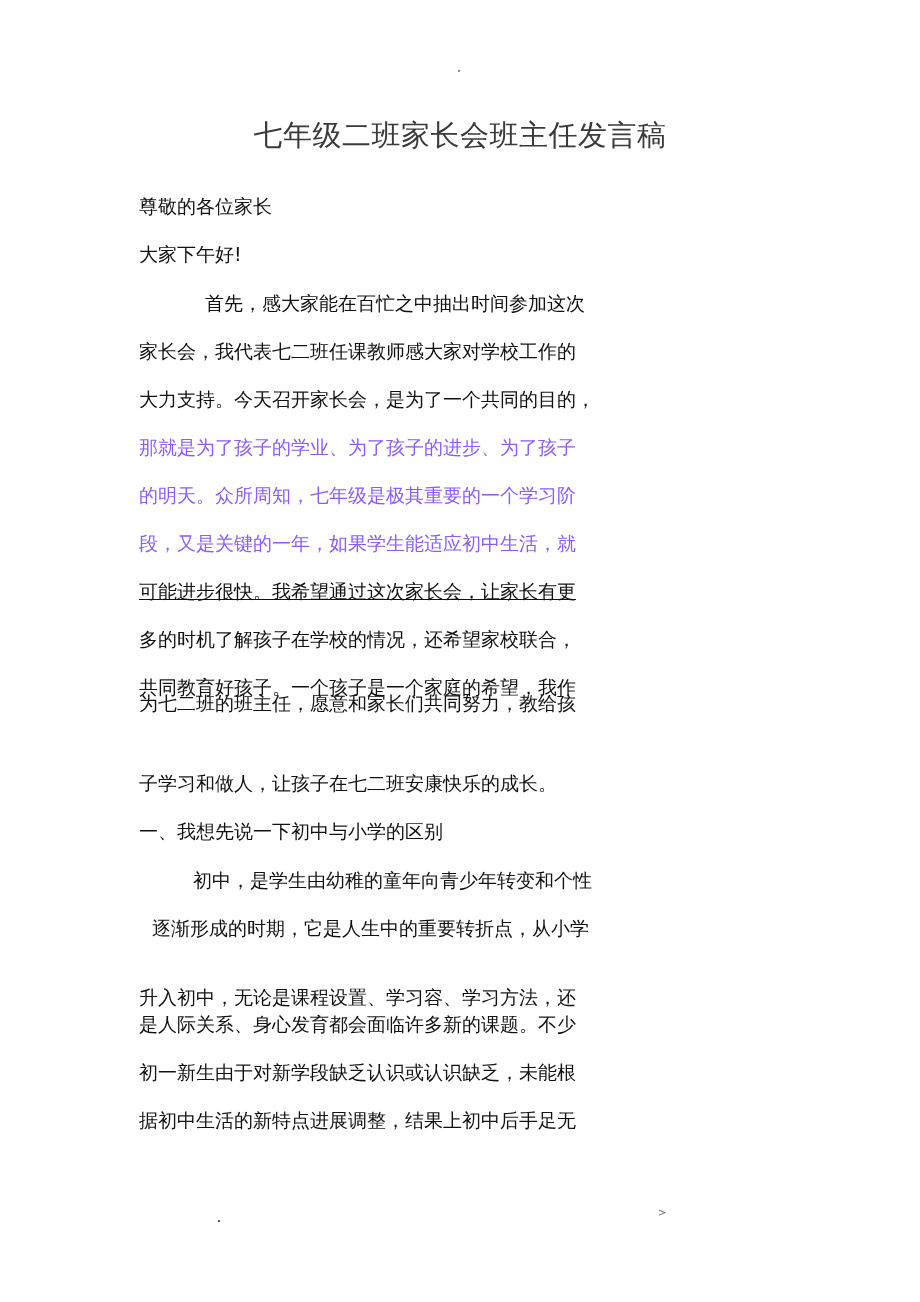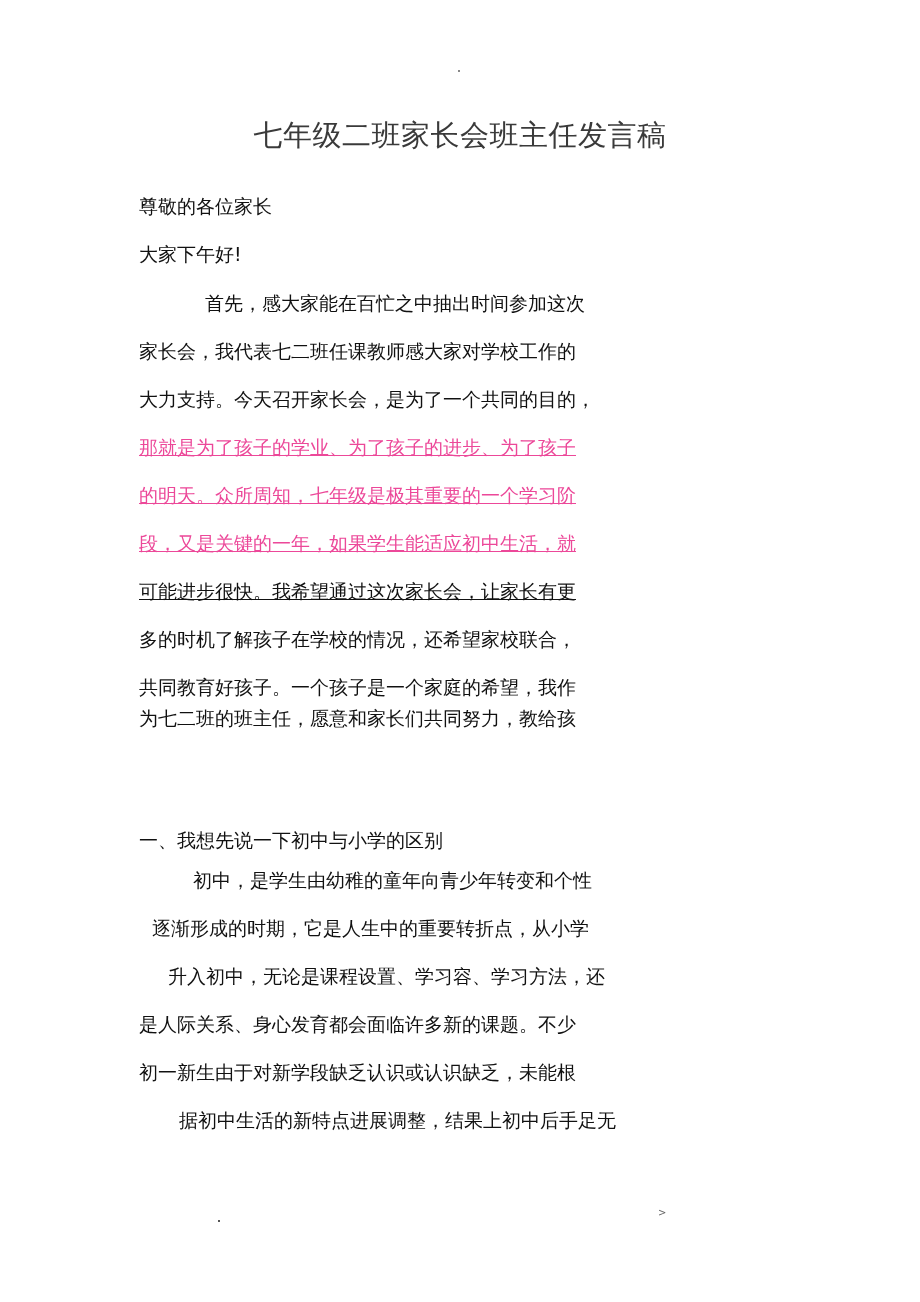--- a/index.html
+++ b/index.html
@@ -44,21 +44,21 @@
       white-space: nowrap;
     }
     .line {
       position: absolute;
       left: 139px;
       font-size: 19px;
       line-height: 48px;
       white-space: nowrap;
       color: #111;
     }
-    .gray { color: #ec4899; text-decoration: underline; }
+    .gray { color: #8b5cf6; }
     .footer-dot {
       position: absolute;
       left: 218px;
       top: 1220px;
       width: 2px;
       height: 2px;
       background: #555;
     }
     .footer-mark {
       position: absolute;
@@ -82,26 +82,27 @@
 
   <div class="line" style="top:279px; left:205px;text-align:center;">首先，感大家能在百忙之中抽出时间参加这次</div>
   <div class="line" style="top:327px;">家长会，我代表七二班任课教师感大家对学校工作的</div>
   <div class="line" style="top:375px;">大力支持。今天召开家长会，是为了一个共同的目的，</div>
   <div class="line gray" style="top:423px;">那就是为了孩子的学业、为了孩子的进步、为了孩子</div>
   <div class="line gray" style="top:471px;">的明天。众所周知，七年级是极其重要的一个学习阶</div>
   <div class="line gray" style="top:519px;">段，又是关键的一年，如果学生能适应初中生活，就</div>
   <div class="line" style="top:567px;text-decoration:underline;">可能进步很快。我希望通过这次家长会，让家长有更</div>
   <div class="line" style="top:615px;">多的时机了解孩子在学校的情况，还希望家校联合，</div>
   <div class="line" style="top:663px;">共同教育好孩子。一个孩子是一个家庭的希望，我作</div>
-  <div class="line" style="top:694px;">为七二班的班主任，愿意和家长们共同努力，教给孩</div>
+  <div class="line" style="top:679px;">为七二班的班主任，愿意和家长们共同努力，教给孩</div>
+  <div class="line" style="top:759px;">子学习和做人，让孩子在七二班安康快乐的成长。</div>
 
-  <div class="line" style="top:807px;margin-top:9px;">一、我想先说一下初中与小学的区别</div>
+  <div class="line" style="top:807px;">一、我想先说一下初中与小学的区别</div>
 
   <div class="line" style="top:856px; left:193px;">初中，是学生由幼稚的童年向青少年转变和个性</div>
   <div class="line" style="top:904px;margin-left:13px;">逐渐形成的时期，它是人生中的重要转折点，从小学</div>
-  <div class="line" style="top:952px;margin-left:29px;">升入初中，无论是课程设置、学习容、学习方法，还</div>
+  <div class="line" style="top:973px;">升入初中，无论是课程设置、学习容、学习方法，还</div>
   <div class="line" style="top:1048px;">初一新生由于对新学段缺乏认识或认识缺乏，未能根</div>
   <div class="line" style="top:1000px;">是人际关系、身心发育都会面临许多新的课题。不少</div>
-  <div class="line" style="top:1096px;margin-left:40px;">据初中生活的新特点进展调整，结果上初中后手足无</div>
+  <div class="line" style="top:1096px;">据初中生活的新特点进展调整，结果上初中后手足无</div>
 
   <div class="footer-dot"></div>
   <div class="footer-mark">&gt;</div>
 </div>
 
 </body></html>

